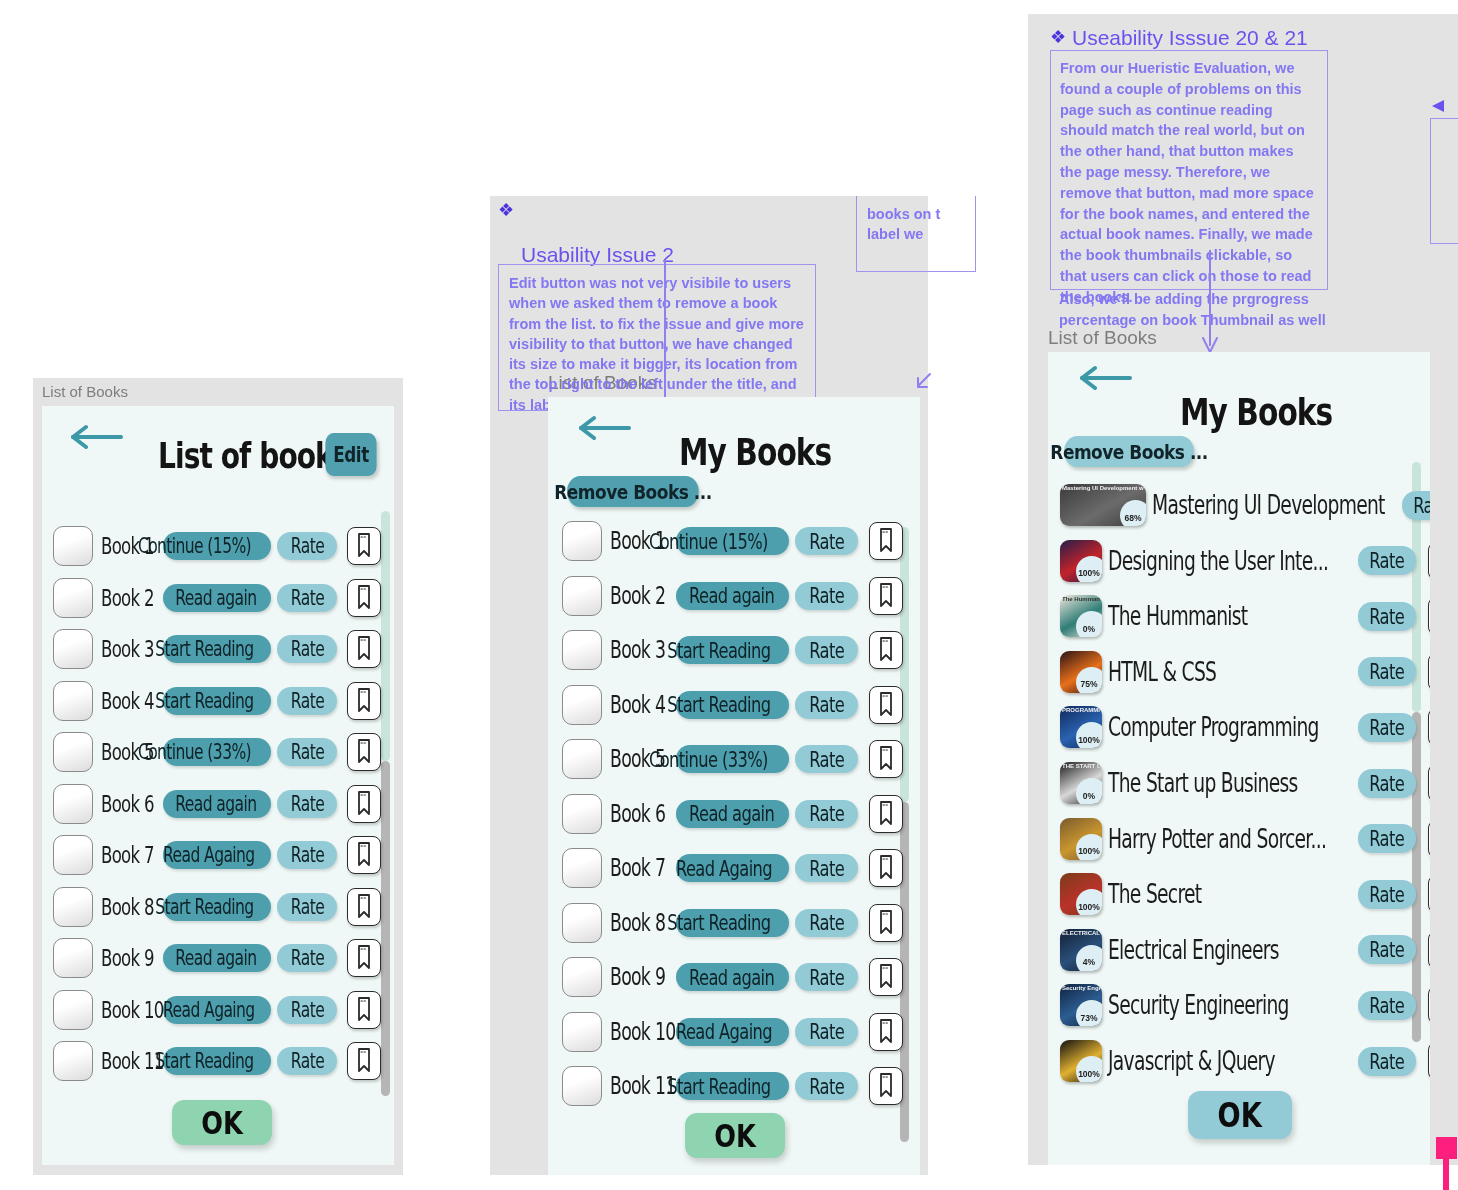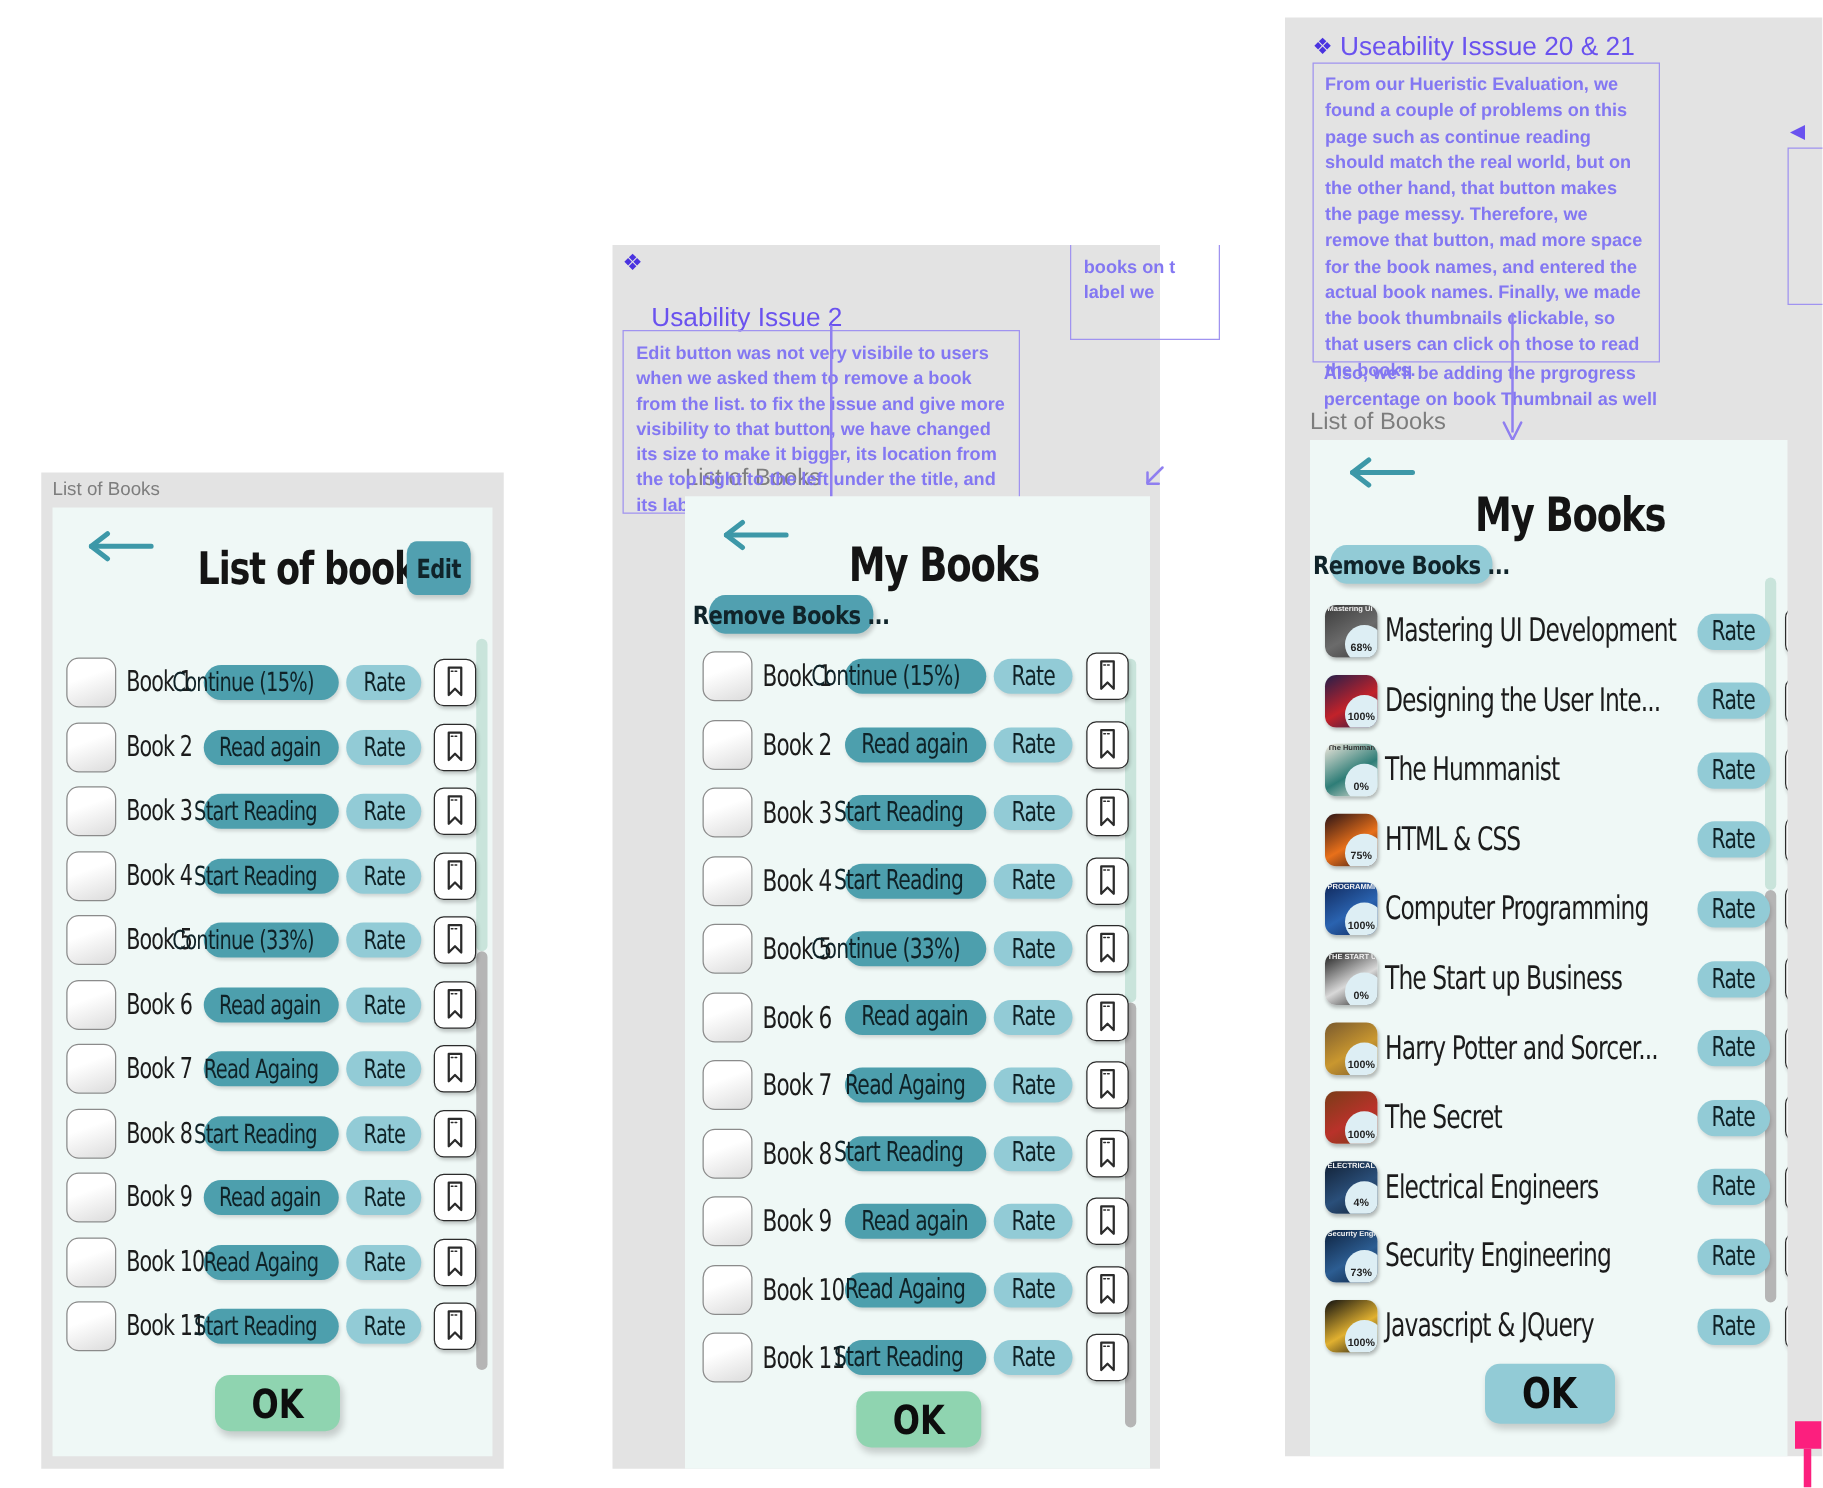--- a/index.html
+++ b/index.html
@@ -555,21 +555,21 @@
       <svg class="back-arrow" style="left:32px;top:13px;" viewBox="0 0 52 26">
         <path d="M2 13 H50" stroke="#3d98a8" stroke-width="4" stroke-linecap="round" fill="none"></path>
         <path d="M15 3 L2 13 L15 23" stroke="#3d98a8" stroke-width="4" stroke-linecap="round" stroke-linejoin="round" fill="none"></path>
       </svg>
       <div class="screen-title" style="left:132px;top:38px;font-size:38px;">My Books</div>
       <div class="remove-btn" style="left:16px;top:84px;width:153px;height:31px;font-size:20px;background:#92cbd6;">Remove Books ...</div>
       <div class="sb-track" style="left:364px;top:110px;height:250px;"></div>
       <div class="sb-thumb" style="left:364px;top:360px;height:330px;"></div>
       <div id="p3rows">
         <div class="row" style="top: 130px; left: 12px; height: 46px; right: auto;">
-          <div class="thumb" style="background:linear-gradient(150deg,#3b3b3b 0%,#6b6b6b 55%,#3b3b3b 100%);">
+          <div class="thumb" style="background:linear-gradient(150deg,#3b3b3b 0%,#6b6b6b 55%,#3b3b3b 100%);padding-left:44px;">
             <div class="tt" style="color:#f2f2f2;">Mastering UI Development with UI...</div>
             <div class="pct">68%</div>
           </div>
           <div class="bookname" style="font-size:26px;width:250px;margin-left:6px;">Mastering UI Development</div>
           <div class="pill rate" style="height:29px;width:58px;font-size:22px;">
             <span>Rate</span>
           </div>
           <div class="bm" style="margin-left:12px;">
             <svg viewBox="0 0 32 36" style="position:absolute;left:0;top:0;width:100%;height:100%;">
               <path d="M11 6 H21 V28 L16 23 L11 28 Z" fill="none" stroke="#2b2b2b" stroke-width="1.8" stroke-linejoin="round"></path>

